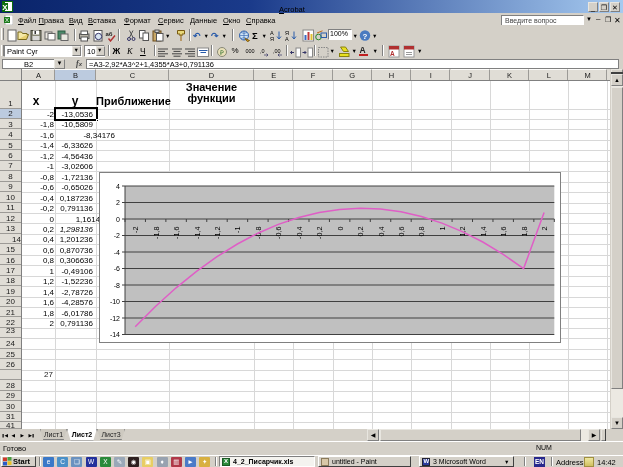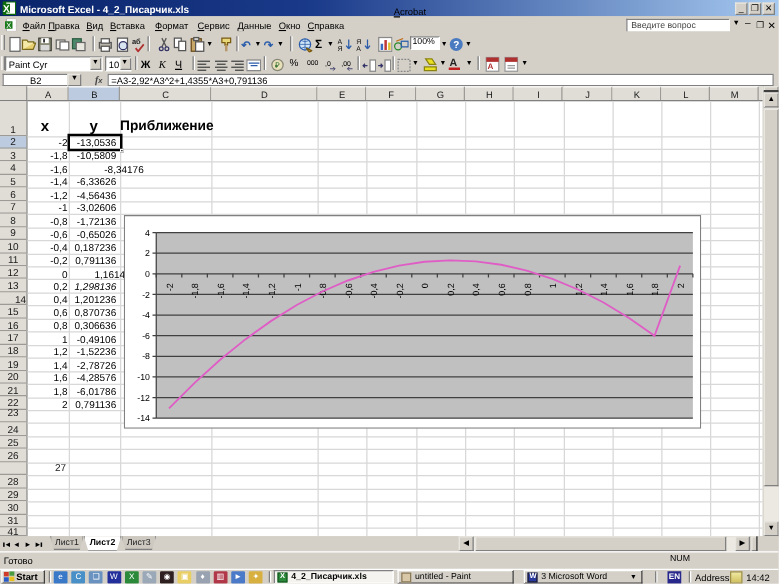--- a/index.html
+++ b/index.html
@@ -11,40 +11,39 @@
 .t{position:absolute;white-space:nowrap;}
 </style></head><body>
 <div id="s">
 <div class="ab" style="left:0;top:0;width:623px;height:13px;background:linear-gradient(90deg,#0a246a 0%,#1a3a8a 40%,#a6caf0 100%);"></div>
 <svg class="ab" style="left:2px;top:1px" width="11" height="11" viewBox="0 0 11 11">
 <rect x="0" y="0" width="11" height="11" fill="#0a6a0a"></rect>
       <rect x="3" y="1" width="7" height="9" fill="#fff"></rect>
 <rect x="0" y="2" width="6" height="7" fill="#107010"></rect>
       <text x="3" y="8.5" font-size="8" fill="#fff" font-weight="bold" text-anchor="middle">X</text>
     </svg>
-<div class="t" style="left:16px;top:2.5px;font-size:8px;font-weight:bold;color:#fff;">Microsoft Excel - 4_2_Писарчик.xls</div>
 <div class="ab ras2" style="left:588px;top:2px;width:10px;height:10px;font-size:7px;line-height:9px;text-align:center;color:#000;">_</div>
 <div class="ab ras2" style="left:599px;top:2px;width:10px;height:10px;font-size:7px;line-height:9px;text-align:center;color:#000;">❐</div>
 <div class="ab ras2" style="left:610px;top:2px;width:10px;height:10px;font-size:7px;line-height:9px;text-align:center;color:#000;">✕</div>
 <div class="ab" style="left:0;top:13px;width:623px;height:12px;background:#d4d0c8;"></div>
 <svg class="ab" style="left:4px;top:14.5px" width="9" height="10" viewBox="0 0 9 10">
 <rect x="1" y="0" width="8" height="10" fill="#fff" stroke="#808080" stroke-width="0.5"></rect>
 <rect x="0" y="2" width="6" height="6" fill="#1a7a1a"></rect>
       <text x="3" y="7" font-size="6" fill="#fff" text-anchor="middle">X</text>
     </svg>
 <div class="t" style="left:18px;top:15.5px;font-size:7.5px;color:#000;"><span style="text-decoration:underline;">Ф</span>айл</div>
 <div class="t" style="left:38.5px;top:15.5px;font-size:7.5px;color:#000;"><span style="text-decoration:underline;">П</span>равка</div>
 <div class="t" style="left:69px;top:15.5px;font-size:7.5px;color:#000;"><span style="text-decoration:underline;">В</span>ид</div>
 <div class="t" style="left:88px;top:15.5px;font-size:7.5px;color:#000;"><span style="text-decoration:underline;">В</span>ставка</div>
 <div class="t" style="left:124px;top:15.5px;font-size:7.5px;color:#000;"><span style="text-decoration:underline;">Ф</span>ормат</div>
 <div class="t" style="left:158px;top:15.5px;font-size:7.5px;color:#000;"><span style="text-decoration:underline;">С</span>ервис</div>
 <div class="t" style="left:190px;top:15.5px;font-size:7.5px;color:#000;"><span style="text-decoration:underline;">Д</span>анные</div>
 <div class="t" style="left:223px;top:15.5px;font-size:7.5px;color:#000;"><span style="text-decoration:underline;">О</span>кно</div>
 <div class="t" style="left:246px;top:15.5px;font-size:7.5px;color:#000;"><span style="text-decoration:underline;">С</span>правка</div>
-<div class="t" style="left:279px;top:5px;font-size:7.5px;color:#000;margin-left:36px;"><span style="text-decoration:underline;">A</span>crobat</div>
+<div class="t" style="left:279px;top:5px;font-size:7.5px;color:#000;"><span style="text-decoration:underline;">A</span>crobat</div>
 <div class="ab sunk" style="left:501px;top:15px;width:83px;height:11px;background:#fff;"></div>
 <div class="t" style="left:505px;top:17px;font-size:7px;color:#444;">Введите вопрос</div>
 <div class="t" style="left:586px;top:16px;font-size:6px;color:#000;">▼</div>
 <div class="t" style="left:596px;top:14px;font-size:8px;color:#000;">–</div>
 <div class="t" style="left:605px;top:16px;font-size:7px;color:#000;">❐</div>
 <div class="t" style="left:614px;top:16px;font-size:8px;color:#000;">✕</div>
 <div class="ab" style="left:0;top:25px;width:623px;height:17.5px;background:#d4d0c8;"></div>
 <div class="ab" style="left:1px;top:28px;width:3px;height:12px;border-left:1px solid #fff;border-right:1px solid #808080;"></div>
 <svg class="ab" style="left:5.5px;top:28.5px" width="12" height="13" viewBox="0 0 12 13">
       <rect x="2" y="1" width="8" height="11" fill="#fff" stroke="#666"></rect>
@@ -372,20 +371,21 @@
 <div class="ab" style="left:22px;top:359.29999999999995px;width:588px;height:1px;background:#d8d8d8;"></div>
 <div class="ab" style="left:22px;top:369.75px;width:588px;height:1px;background:#d8d8d8;"></div>
 <div class="ab" style="left:22px;top:380.2px;width:588px;height:1px;background:#d8d8d8;"></div>
 <div class="ab" style="left:22px;top:390.65px;width:588px;height:1px;background:#d8d8d8;"></div>
 <div class="ab" style="left:22px;top:401.09999999999997px;width:588px;height:1px;background:#d8d8d8;"></div>
 <div class="ab" style="left:22px;top:411.54999999999995px;width:588px;height:1px;background:#d8d8d8;"></div>
 <div class="ab" style="left:22px;top:422.0px;width:588px;height:1px;background:#d8d8d8;"></div>
 <div class="t" style="left:22px;top:94px;width:28px;text-align:center;font-size:12px;font-weight:bold;">x</div>
 <div class="t" style="left:55px;top:94px;width:40px;text-align:center;font-size:12px;font-weight:bold;">y</div>
 <div class="t" style="left:96px;top:94.5px;width:73px;text-align:center;font-size:11px;font-weight:bold;">Приближение</div>
+<div class="t" style="left:169px;top:81.7px;width:85px;text-align:center;font-size:11px;line-height:11.5px;font-weight:bold;">Значение<br>функции</div>
 <div class="t" style="left:22px;top:110.0px;width:32px;text-align:right;font-size:8px;">-2</div>
 <div class="t" style="left:55px;top:110.0px;width:38px;text-align:right;font-size:8px;">-13,0536</div>
 <div class="t" style="left:22px;top:120.45px;width:32px;text-align:right;font-size:8px;">-1,8</div>
 <div class="t" style="left:55px;top:120.45px;width:38px;text-align:right;font-size:8px;">-10,5809</div>
 <div class="t" style="left:22px;top:130.9px;width:32px;text-align:right;font-size:8px;">-1,6</div>
 <div class="t" style="left:55px;top:130.9px;width:60px;text-align:right;font-size:8px;">-8,34176</div>
 <div class="t" style="left:22px;top:141.35px;width:32px;text-align:right;font-size:8px;">-1,4</div>
 <div class="t" style="left:55px;top:141.35px;width:38px;text-align:right;font-size:8px;">-6,33626</div>
 <div class="t" style="left:22px;top:151.8px;width:32px;text-align:right;font-size:8px;">-1,2</div>
 <div class="t" style="left:55px;top:151.8px;width:38px;text-align:right;font-size:8px;">-4,56436</div>

